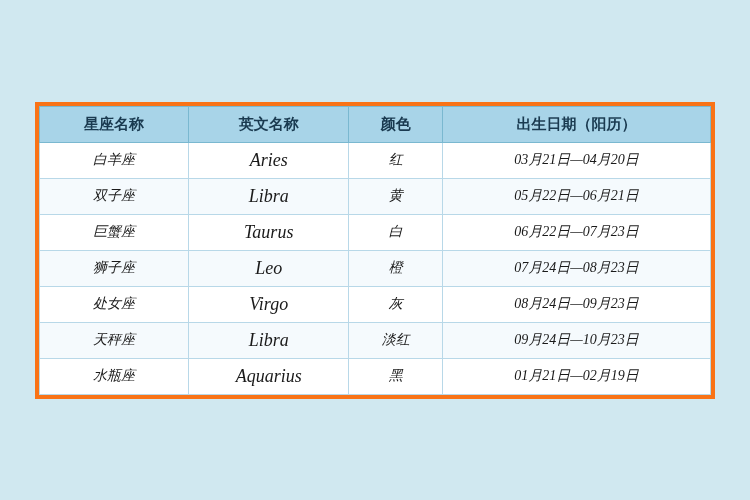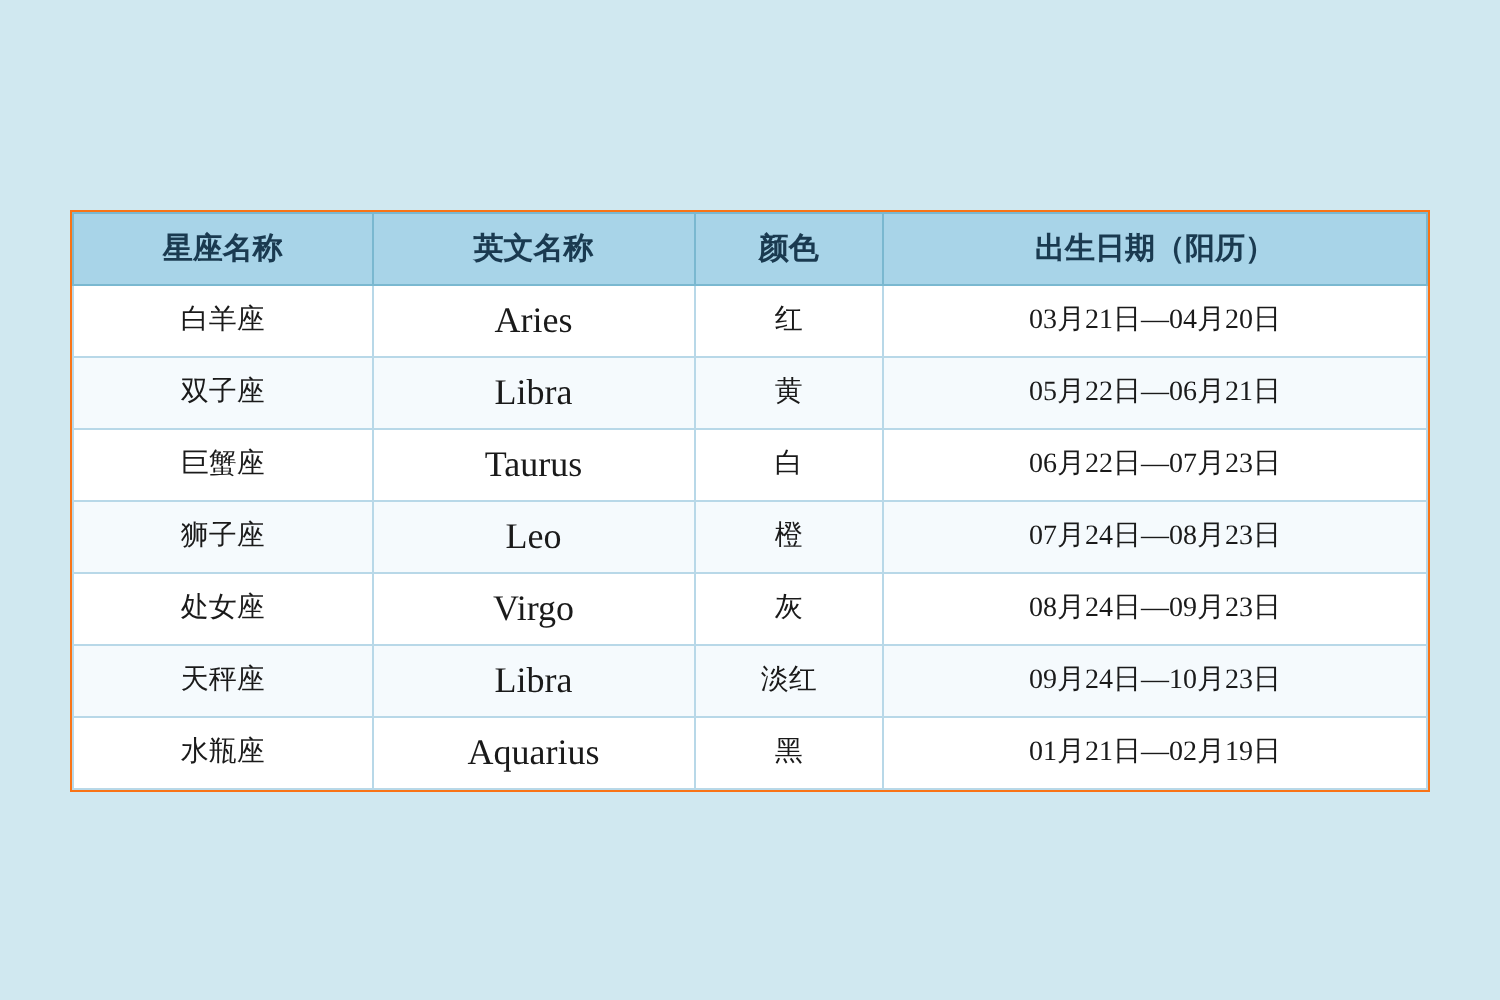--- a/index.html
+++ b/index.html
@@ -13,21 +13,21 @@
       height: 500px;
       background-color: #d0e8f0;
       display: flex;
       align-items: center;
       justify-content: center;
       font-family: "SimSun", "宋体", serif;
     }
 
     .table-wrapper {
       background-color: #ffffff;
-      border: 1px solid #f97316;
+      border: 4px solid #f97316;
       width: 680px;
     }
 
     table {
       width: 100%;
       border-collapse: collapse;
     }
 
     thead tr {
       background-color: #a8d4e8;
@@ -37,20 +37,21 @@
       border: 1px solid #7ab8d0;
       padding: 8px 10px;
       text-align: center;
       font-size: 15px;
       font-weight: bold;
       color: #1a3a50;
     }
 
     tbody tr {
       background-color: #ffffff;
+      font-style: italic;
     }
 
     tbody tr:nth-child(even) {
       background-color: #f5fafd;
     }
 
     tbody td {
       border: 1px solid #b8d8e8;
       padding: 7px 10px;
       text-align: center;

